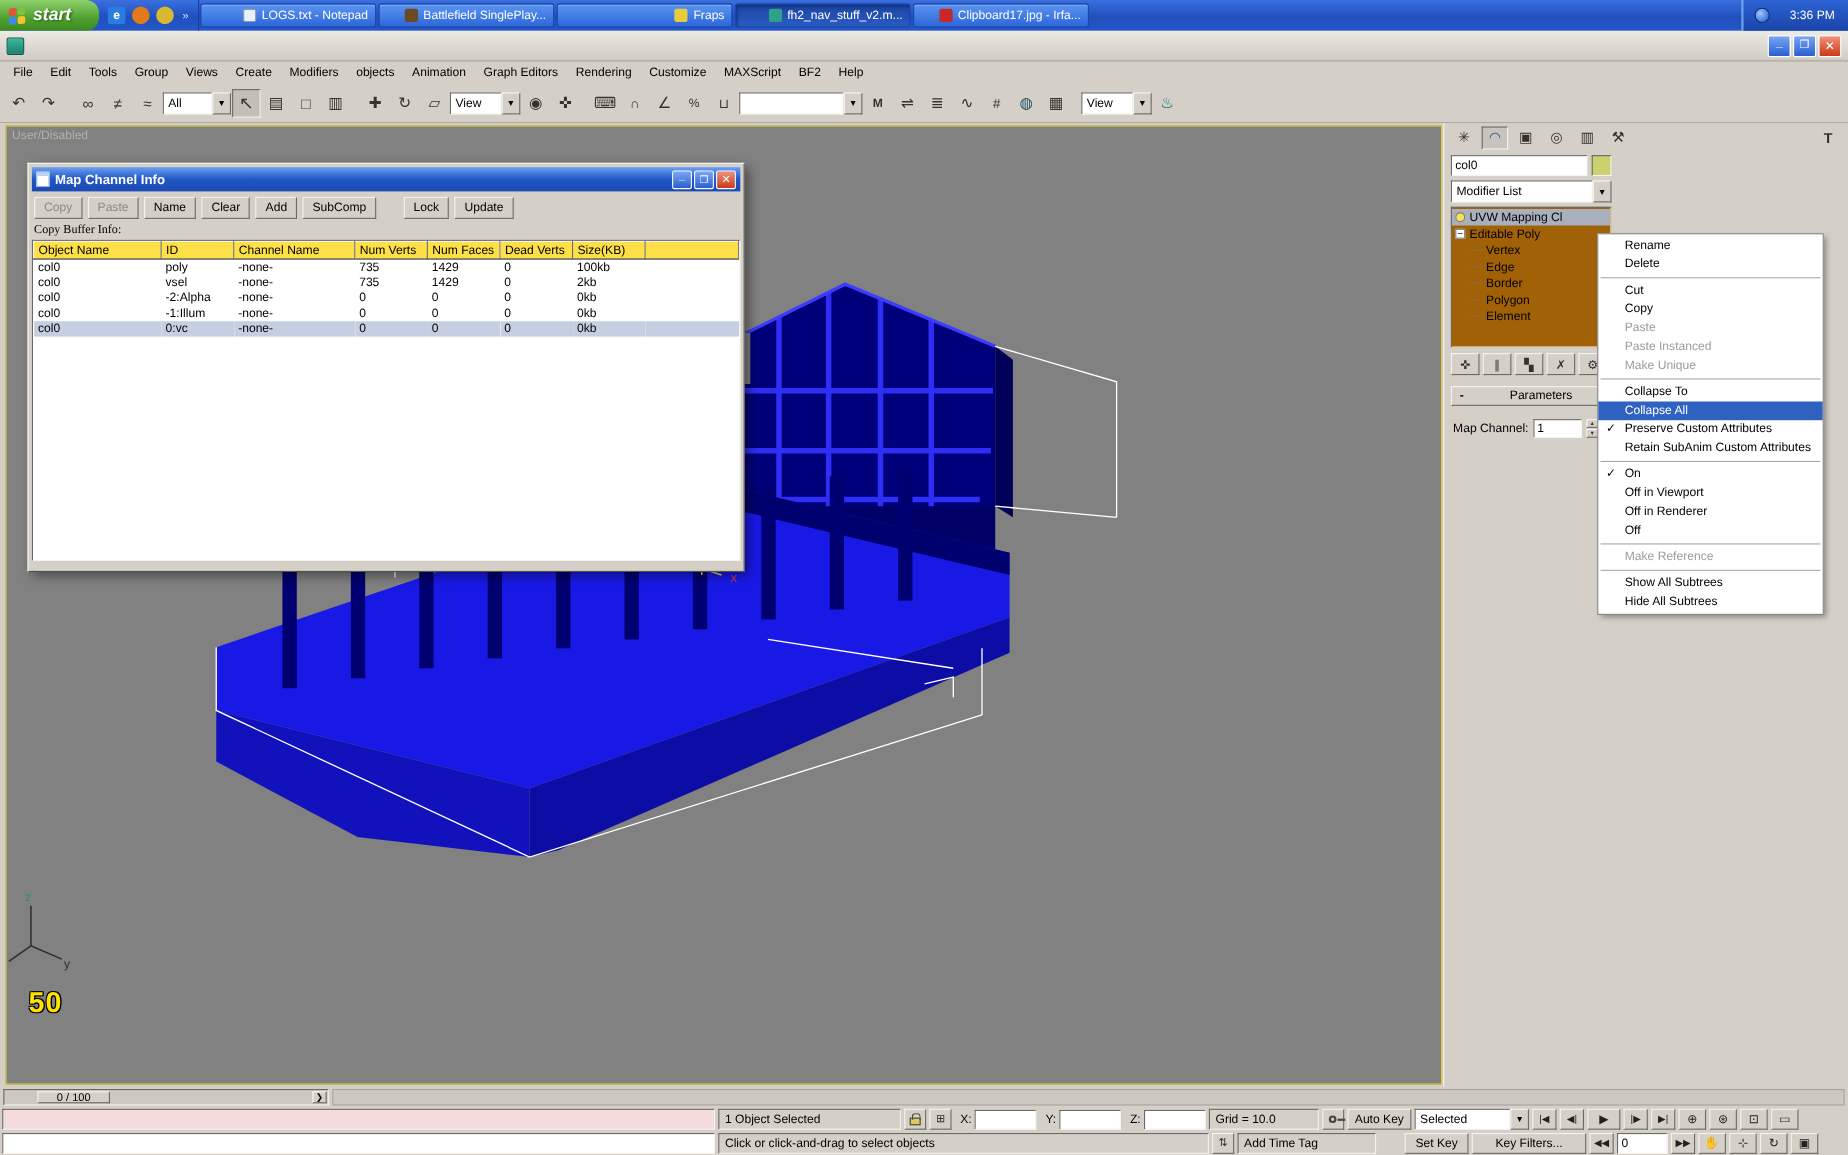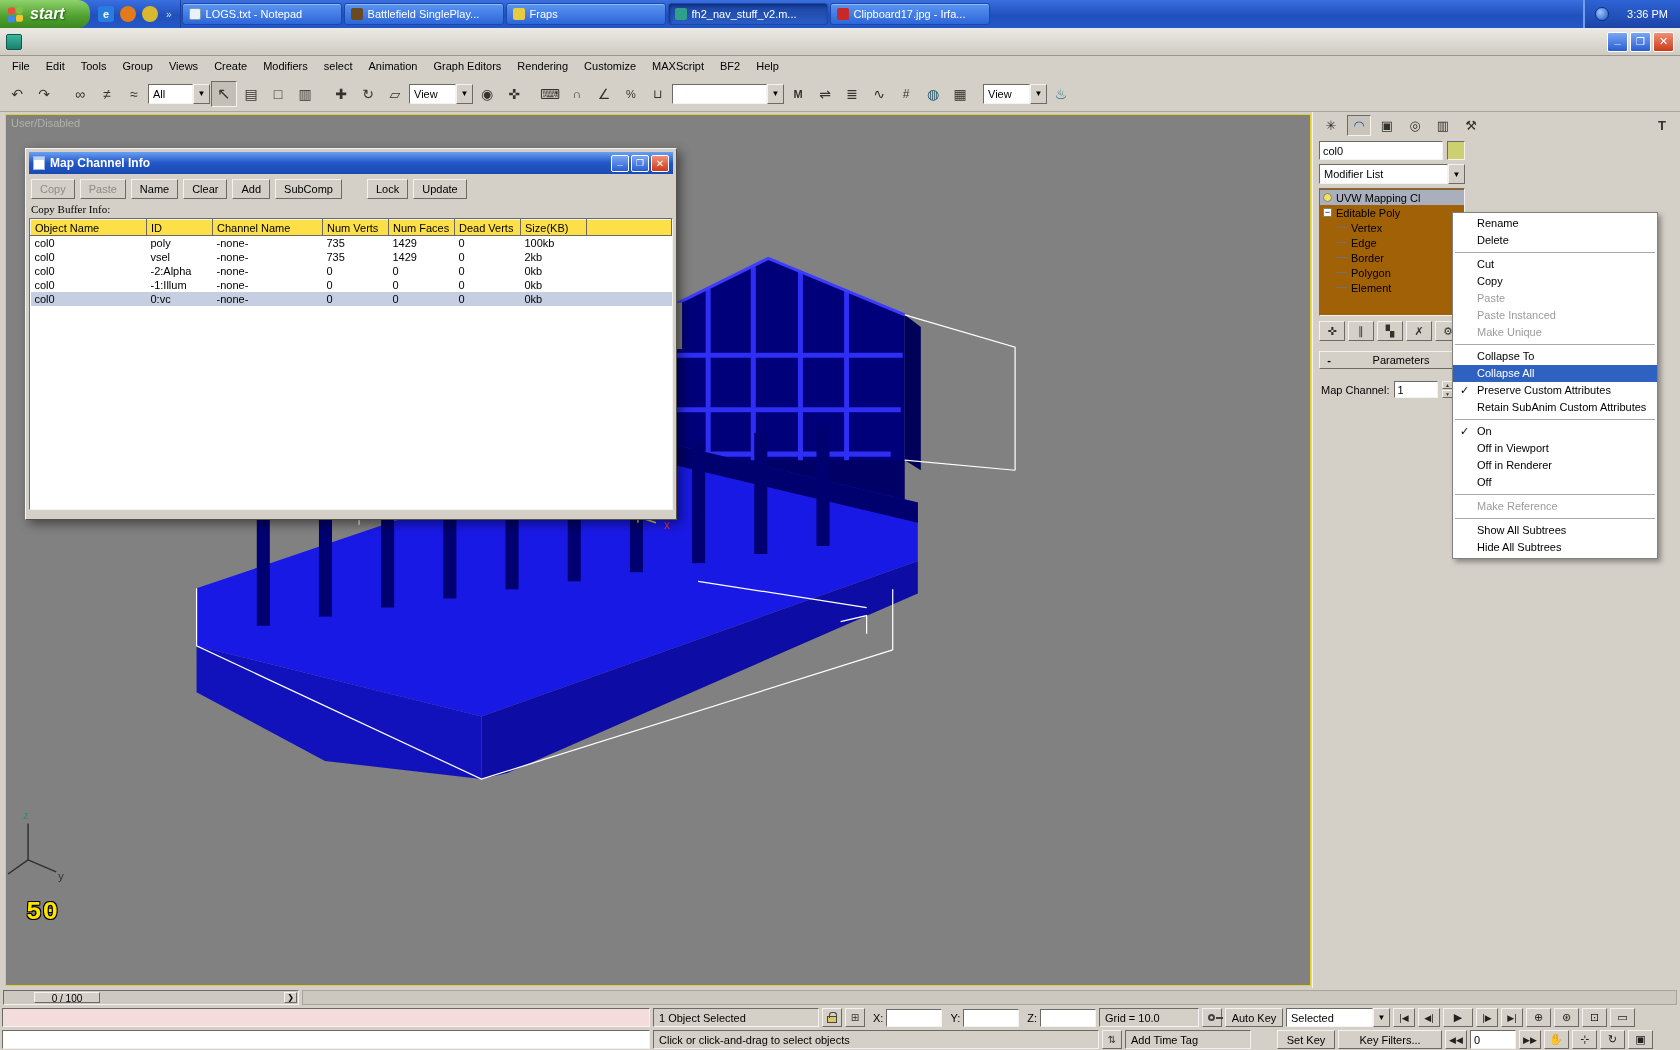--- a/index.html
+++ b/index.html
@@ -11,21 +11,21 @@
   
   #taskbar{height:28px;display:flex;align-items:stretch;background:linear-gradient(#3a6fe0,#2050bc 55%,#2457c8);overflow:hidden;}
   .start-btn{flex:0 0 90px;background:linear-gradient(#8ed26c,#4f9f2f 60%,#3c8a20);border-radius:0 12px 12px 0;color:#fff;font-weight:bold;font-style:italic;font-size:16px;display:flex;align-items:center;gap:6px;padding:0 14px 0 8px;text-shadow:1px 1px 2px #225c10;}
   .win-flag{width:16px;height:15px;display:grid;grid-template-columns:7px 7px;grid-template-rows:7px 7px;gap:1px;transform:skewY(-4deg);}
   .win-flag i{border-radius:2px;}
   .win-flag i:nth-child(1){background:#e8503a;} .win-flag i:nth-child(2){background:#7dc242;}
   .win-flag i:nth-child(3){background:#3b8cea;} .win-flag i:nth-child(4){background:#f5c428;}
   .qlaunch{display:flex;align-items:center;gap:6px;padding:0 8px;border-right:1px solid #1a3f9a;}
   .ql-icon{width:16px;height:16px;border-radius:3px;display:flex;align-items:center;justify-content:center;color:#fff;font-size:11px;font-weight:bold;}
   .ql-chevron{color:#cfe0ff;font-size:10px;margin-left:2px;}
-  .task{flex:0 0 160px;margin:3px 1px;background:linear-gradient(#5a95f2,#2d66d8);border:1px solid #1d47a8;border-radius:3px;color:#fff;display:flex;align-items:center;gap:5px;padding:0 6px;box-shadow:inset 0 1px 0 #8fbcf8;white-space:nowrap;overflow:hidden;}
+  .task{flex:0 0 160px;margin:3px 1px;background:linear-gradient(#5a95f2,#2d66d8);border:1px solid #1d47a8;border-radius:3px;color:#fff;display:flex;align-items:center;gap:5px;padding:0 6px;box-shadow:inset 0 1px 0 #8fbcf8;white-space:nowrap;overflow:hidden;justify-content:flex-end;}
   .task.active{background:linear-gradient(#1b44a0,#2a5cc4);box-shadow:inset 1px 2px 3px #10307a;}
   .task .ticon{flex:0 0 12px;height:12px;border-radius:2px;}
   .task span{overflow:hidden;text-overflow:ellipsis;font-size:11px;}
   .tray{margin-left:auto;display:flex;align-items:center;gap:18px;padding:0 12px 0 10px;background:linear-gradient(#2d63d4,#1b44a8);border-left:2px solid #6fa1e8;color:#fff;}
   .tray-icon{width:14px;height:14px;border-radius:50%;background:radial-gradient(circle at 35% 35%,#9ec7ff,#1c55c0);border:1px solid #0e2f7a;}
 
   
   #titlebar{height:28px;background:linear-gradient(#eceae4,#cfcbc3);display:flex;align-items:center;padding:0 6px;border-bottom:1px solid #9a968e;}
   .app-icon{width:16px;height:16px;background:linear-gradient(#39b8a0,#1d7f6c);border:1px solid #10564a;border-radius:2px;margin-right:6px;}
   #titlebar .title{font-weight:bold;font-size:12px;white-space:pre;overflow:hidden;}
@@ -58,21 +58,21 @@
   .i-mirror::before{content:"M";font-size:11px;font-weight:bold;} .i-align::before{content:"⇌";}
   .i-layers::before{content:"≣";} .i-curve::before{content:"∿";} .i-schem::before{content:"#";font-size:12px;}
   .i-mat::before{content:"◍";color:#256;} .i-rsetup::before{content:"▦";} .i-teapot::before{content:"♨";color:#1d6f8c;}
 
   
   #main-row{display:flex;height:876px;}
   #viewport-wrap{flex:1;background:#d4d0c8;padding:2px 1px 2px 5px;min-width:0;}
   #viewport{position:relative;width:100%;height:100%;border:1px solid #e3cf2e;background:#818181;overflow:hidden;}
   #viewport svg{position:absolute;inset:0;width:100%;height:100%;}
   .vp-label{position:absolute;top:2px;left:5px;color:#b2b2aa;font-size:11px;}
-  .fraps{position:absolute;left:20px;bottom:58px;color:#ffe400;font-family:Liberation Mono, monospace;font-weight:bold;font-size:26px;letter-spacing:1px;text-shadow:1px 1px 0 #000,-1px -1px 0 #000,1px -1px 0 #000,-1px 1px 0 #000;}
+  .fraps{position:absolute;left:20px;bottom:58px;color:#ffe400;font-family:Liberation Sans, sans-serif;font-weight:bold;font-size:26px;letter-spacing:1px;text-shadow:1px 1px 0 #000,-1px -1px 0 #000,1px -1px 0 #000,-1px 1px 0 #000;}
 
   
   #cmd-panel{width:368px;background:#d4d0c8;border-left:1px solid #f5f3ef;position:relative;}
   .cp-tabs{height:26px;display:flex;align-items:center;gap:4px;padding:2px 6px;}
   .cp-tab{width:24px;height:21px;display:flex;align-items:center;justify-content:center;color:#33312c;font-size:13px;}
   .cp-tab.active{border:1px solid;border-color:#6d6a65 #f5f3ef #f5f3ef #6d6a65;background:#c8c4bc;}
   .cp-tab.right{margin-left:auto;}
   .t-create::before{content:"✳";} .t-modify::before{content:"◠";color:#2255aa;} .t-hier::before{content:"▣";}
   .t-motion::before{content:"◎";} .t-display::before{content:"▥";} .t-util::before{content:"⚒";} .t-more::before{content:"T";font-weight:bold;}
   .cp-name-row{display:flex;gap:4px;margin:3px 6px 4px;}
@@ -219,21 +219,21 @@
 </div>
 
 <div id="menubar">
   <span class="menu-item">File</span>
   <span class="menu-item">Edit</span>
   <span class="menu-item">Tools</span>
   <span class="menu-item">Group</span>
   <span class="menu-item">Views</span>
   <span class="menu-item">Create</span>
   <span class="menu-item">Modifiers</span>
-  <span class="menu-item">select</span>
+  <span class="menu-item">objects</span>
   <span class="menu-item">Animation</span>
   <span class="menu-item">Graph Editors</span>
   <span class="menu-item">Rendering</span>
   <span class="menu-item">Customize</span>
   <span class="menu-item">MAXScript</span>
   <span class="menu-item">BF2</span>
   <span class="menu-item">Help</span>
 </div>
 
 <div id="toolbar">

